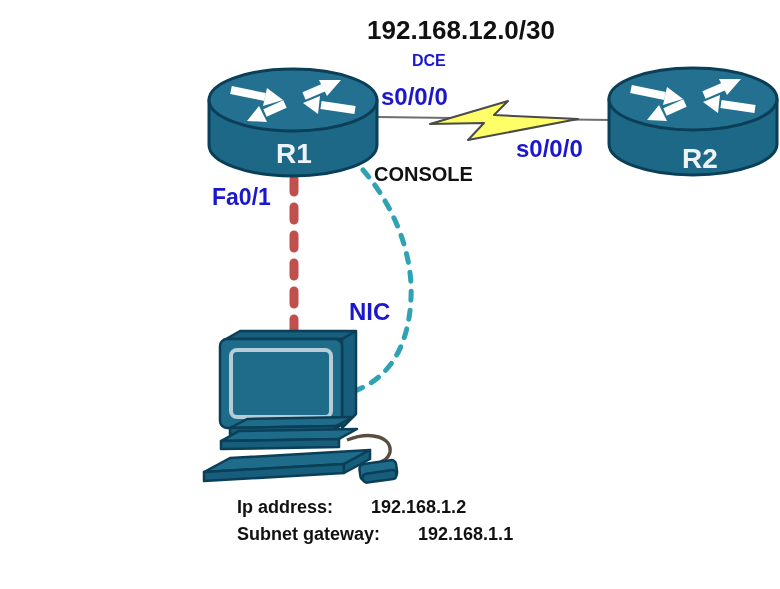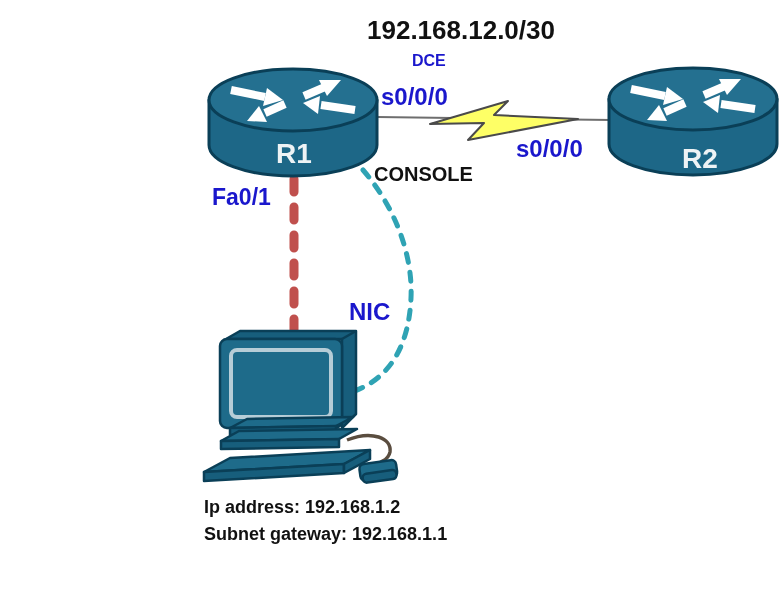--- a/index.html
+++ b/index.html
@@ -7,21 +7,21 @@
     position:relative;width:780px;height:589px;background:#ffffff;overflow:hidden;
     font-family:"Liberation Sans","DejaVu Sans",sans-serif;
   }
   #net-svg{position:absolute;left:0;top:0;}
   .lbl{position:absolute;font-weight:bold;white-space:nowrap;line-height:1.05;}
   .lbl.black{color:#111111;}
   .lbl.blue{color:#1a17cc;}
   .lbl.white{color:#eef3f5;text-align:center;}
   .info{position:absolute;left:204px;top:494px;color:#111111;font-weight:bold;
         font-size:18px;line-height:27px;}
-  .info-line span{white-space:pre;}
+  .info-line span{white-space:pre;margin-left:33px;}
 </style>
 </head>
 <body>
 
 <div id="stage">
 
   <svg id="net-svg" width="780" height="589" viewBox="0 0 780 589">
     <defs>
       <g id="router">
 

